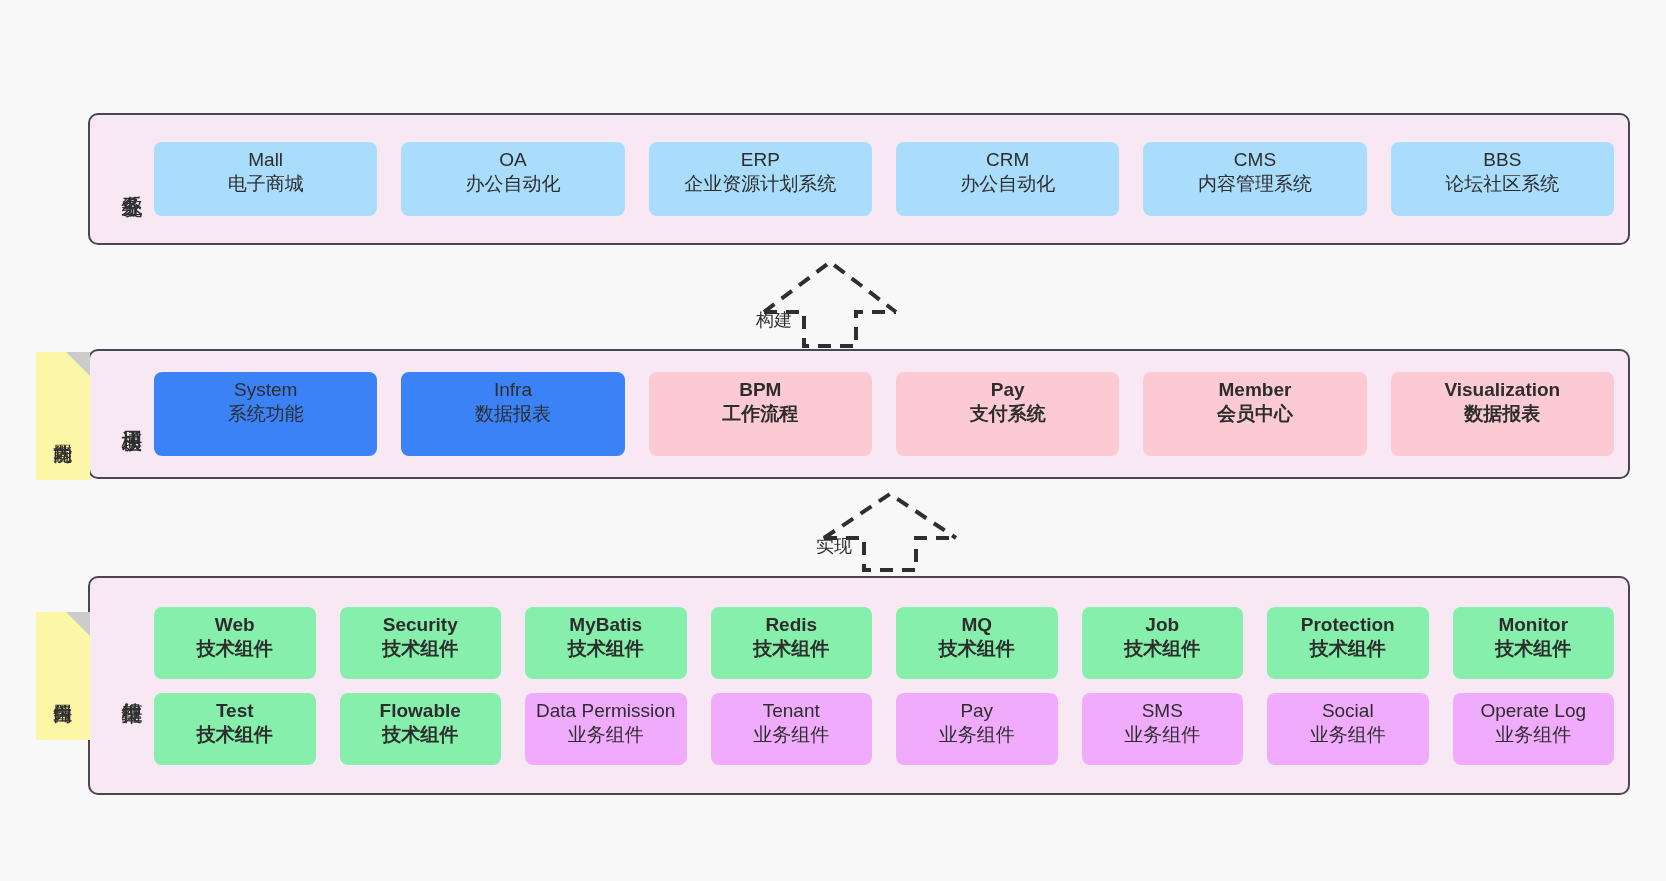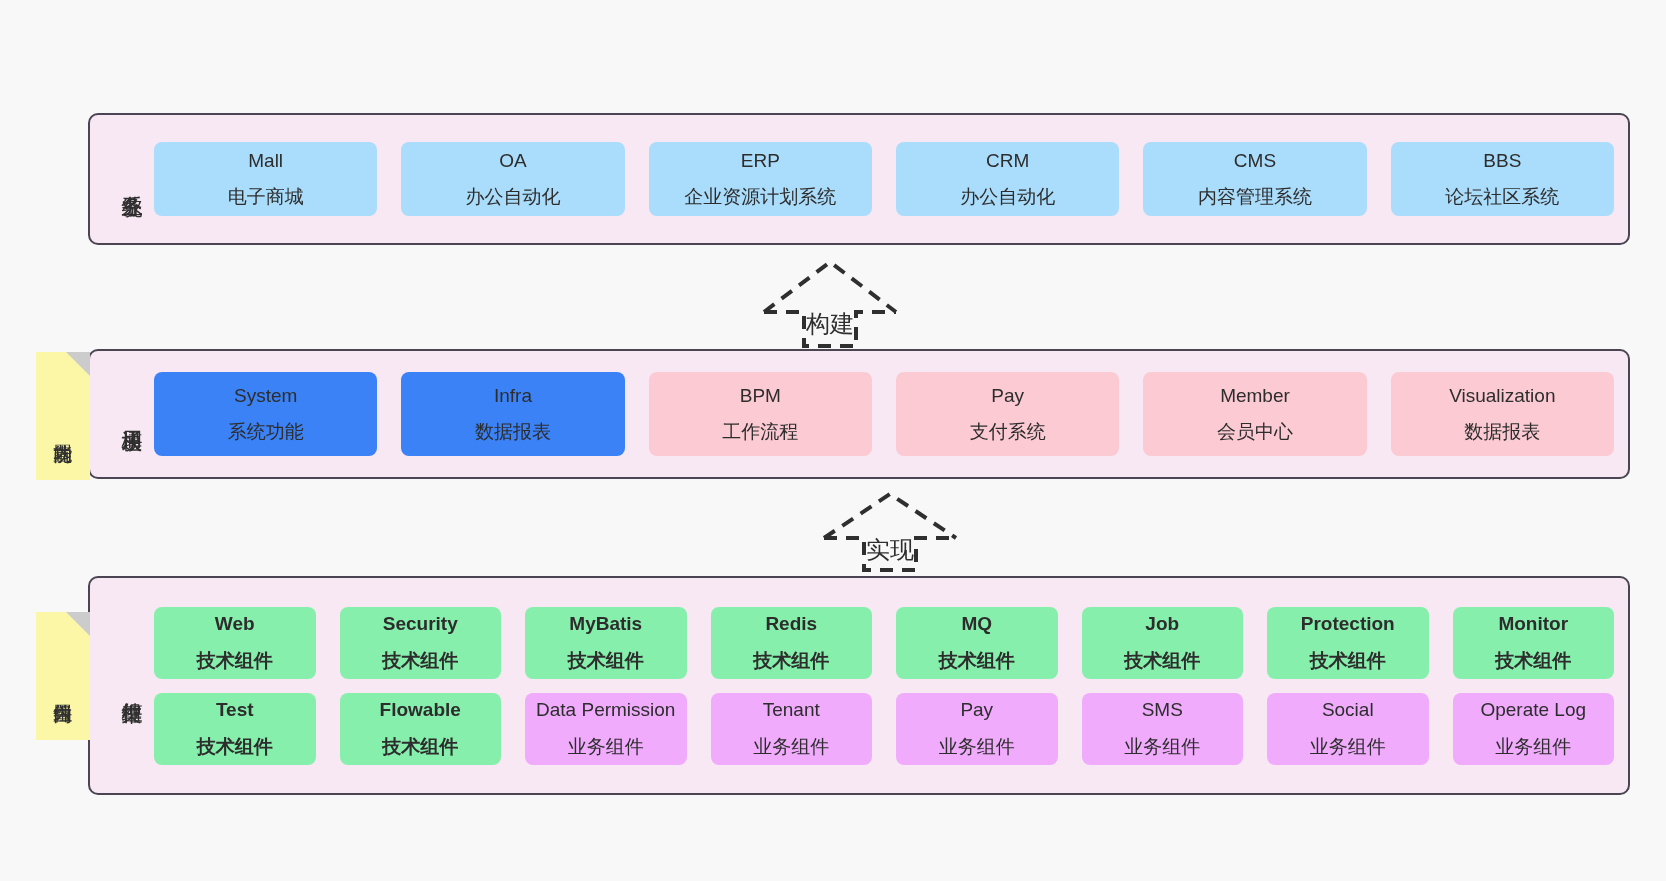--- a/index.html
+++ b/index.html
@@ -64,36 +64,35 @@
     gap: 24px;
   }
 
   
   .card {
     flex: 1 1 0;
     border-radius: 8px;
     display: flex;
     flex-direction: column;
     align-items: center;
-    justify-content: center;
+    justify-content: flex-start;
     text-align: center;
     font-size: 19px;
     line-height: 1.28;
     color: #2d2d2d;
     box-sizing: border-box;
     padding: 6px 4px;
     min-width: 0;
-    gap: 12px;
   }
   .card .t1 { display: block; }
   .card .t2 { display: block; }
 
   .c-blue      { background: #aadcfb; }
   .c-red       { background: #3b82f6; }
-  .c-pink      { background: #fbcad2; }
+  .c-pink      { background: #fbcad2; font-weight: bold; }
   .c-green     { background: #86efac; font-weight: bold; }
   .c-ltgreen   { background: #f0abfc; }
 
   
   .layer-business .card  { height: 74px; }
   .layer-common   .card  { height: 84px; }
   .layer-frame    .card  { height: 72px; }
 
   
   .sticky {
@@ -123,22 +122,22 @@
   }
 
   
   .connector {
     position: absolute;
   }
   .connector svg { display: block; }
   .connector .conn-label {
     position: absolute;
     left: 0; right: 0;
-    text-align: center;
-    font-size: 24px;
+    text-align: left;
+    font-size: 18px;
     color: #2f2f2f;
     background: transparent;
   }
 </style>
 </head>
 <body>
 
 <div id="canvas">
 
   <div class="layer layer-business" style="left:88px; top:113px; width:1542px; height:132px;">

